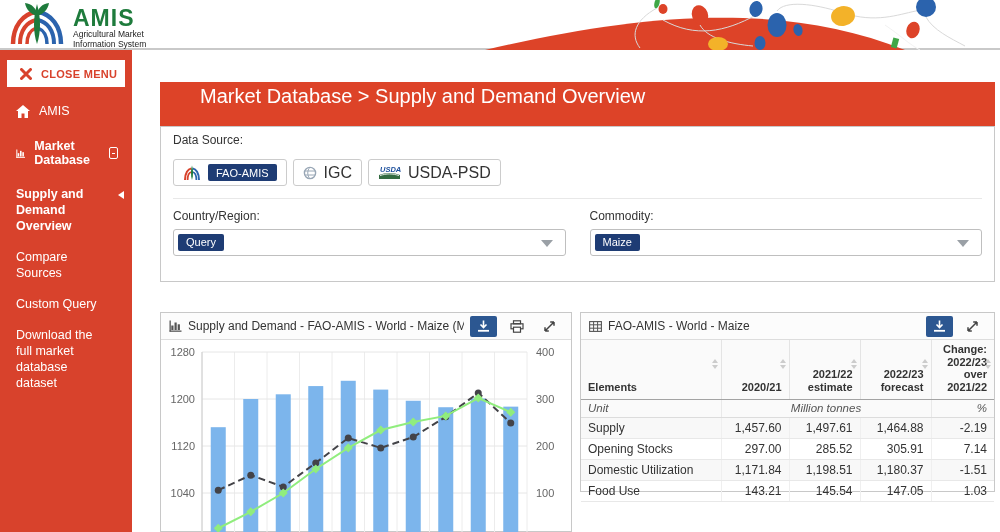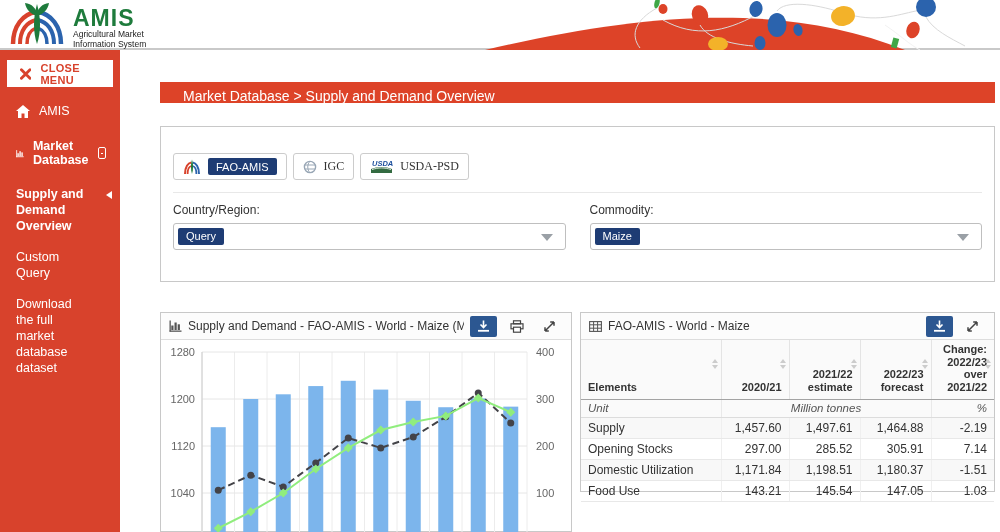--- a/index.html
+++ b/index.html
@@ -9,52 +9,52 @@
   
   .top { position:absolute; left:0; top:0; width:1000px; height:50px; background:#fff;
          border-bottom:2px solid #c9c9c9; z-index:6; }
   .logo-wrap { position:absolute; left:8px; top:2px; display:flex; align-items:flex-start; }
   .brand-text { margin-left:7px; padding-top:4px; }
   .brand-title { color:#1e7b3c; font-weight:bold; font-size:23px; line-height:24px; letter-spacing:1px; }
   .brand-sub { font-size:8.5px; color:#222; line-height:9.5px; }
   .decor { position:absolute; right:0; top:0; width:545px; height:50px; }
 
   
-  .sidebar { position:absolute; left:0; top:50px; width:120px; height:482px; background:#d8422c; color:#fff; z-index:5; }
+  .sidebar { position:absolute; left:0; top:50px; width:132px; height:482px; background:#d8422c; color:#fff; z-index:5; }
   .close-btn { margin:10px 7px 0; height:27px; background:#fff; display:flex; align-items:center;
                gap:9px; padding-left:13px; cursor:pointer; }
   .close-label { color:#d8422c; font-weight:bold; font-size:11px; letter-spacing:.3px; }
   .side-item { display:flex; align-items:center; gap:9px; padding:0 14px 0 16px; font-size:12.5px; cursor:pointer; }
   .mt17 { margin-top:17px; } .mt21 { margin-top:21px; } .mt19 { margin-top:19px; } .mt15 { margin-top:15px; }
   .bold { font-weight:bold; }
   .submenu-item { padding:0 34px 0 16px; font-size:12.5px; line-height:16px; cursor:pointer; }
   .active-item { font-weight:bold; position:relative; }
   .left-arrow { position:absolute; right:8px; top:5px; width:0; height:0;
                 border-top:4px solid transparent; border-bottom:4px solid transparent; border-right:6px solid #fff; }
   .minus-box { margin-left:auto; width:12px; height:12px; border:1px solid #fff; border-radius:2px; position:relative; cursor:pointer; }
   .minus-box::after { content:""; position:absolute; left:2px; right:2px; top:4.5px; height:1.5px; background:#fff; }
 
   
-  .breadcrumb { position:absolute; left:160px; top:82px; width:835px; height:21px; background:#dd4328;
-                color:#fff; font-size:14px; line-height:28px; padding-left:23px; }
+  .breadcrumb { position:absolute; left:160px; top:82px; width:835px; height:44px; background:#dd4328;
+                color:#fff; font-size:20px; line-height:28px; padding-left:40px; }
 
   
   .panel { position:absolute; background:#fff; border:1px solid #c8c8c8; }
   .filter-panel { left:160px; top:126px; width:835px; height:156px; }
   .filter-head { height:25px; background:#1e3c74; display:flex; align-items:center; padding:0 10px; gap:8px; }
   .filter-title { color:#fff; font-size:12px; font-weight:bold; }
   .collapse { margin-left:auto; width:12px; height:12px; position:relative; cursor:pointer; }
   .collapse::after { content:""; position:absolute; left:0; right:0; top:5px; height:2.5px; background:#fff; }
   .filter-body { padding:6px 12px 0; }
   .ds-label, .sel-label { font-size:12px; color:#333; }
-  .src-row { display:flex; gap:6px; margin-top:20px; }
+  .src-row { display:flex; gap:6px; margin-top:12px; }
   .src-btn { height:27px; border:1px solid #ccc; border-radius:3px; background:#fff; display:flex;
              align-items:center; gap:7px; padding:0 9px; cursor:pointer; }
   .pill { background:#1e3c74; color:#fff; font-size:11px; padding:2.5px 8px; border-radius:2px; white-space:nowrap; }
-  .src-label { font-size:12px; color:#333;font-family:Liberation Serif, serif; }
+  .src-label { font-size:16px; color:#333; }
   .sel-row { display:flex; gap:24px; margin-top:12px; border-top:1px solid #e8e8e8; padding-top:10px; }
   .sel-col { flex:1; }
   .sel-label { margin-bottom:6px; }
   .sel-box { height:27px; border:1px solid #bfbfbf; border-radius:3px; position:relative; background:#fff; cursor:pointer; }
   .sel-box .pill { position:absolute; left:4px; top:3.5px; }
   .dd-arrow { position:absolute; right:12px; top:10px; width:0; height:0;
               border-left:6px solid transparent; border-right:6px solid transparent; border-top:7px solid #9aa0a6; }
 
   
   .widget-chart { left:160px; top:312px; width:412px; height:220px; }
@@ -162,31 +162,35 @@
     </svg>
     <span>Market Database</span>
     <span class="minus-box"></span>
   </div>
 
   <div class="submenu-item active-item mt19">
     <span>Supply and Demand Overview</span>
     <span class="left-arrow"></span>
   </div>
   <div class="submenu-item mt15">
+    <span>Compare Sources</span>
+  </div>
+  <div class="submenu-item mt15">
     <span>Custom Query</span>
   </div>
   <div class="submenu-item mt15">
     <span>Download the full market database dataset</span>
   </div>
 </div>
 
 <div class="breadcrumb">Market Database &gt; Supply and Demand Overview</div>
 
 <div class="panel filter-panel">
   <div class="filter-body">
+    <div class="ds-label">Data Source:</div>
     <div class="src-row">
       <div class="src-btn">
         <svg width="18" height="16" viewBox="0 0 18 16">
           <path d="M2,15 C2,8 5,4 8.3,3.5" stroke="#d8422c" stroke-width="2" fill="none"></path>
           <path d="M4.6,15 C4.6,10.5 6.3,7.5 8.3,7" stroke="#d8422c" stroke-width="1.8" fill="none"></path>
           <path d="M16,15 C16,8 13,4 9.7,3.5" stroke="#2b63ad" stroke-width="2" fill="none"></path>
           <path d="M13.4,15 C13.4,10.5 11.7,7.5 9.7,7" stroke="#2b63ad" stroke-width="1.8" fill="none"></path>
           <path d="M9,15 C7.6,11 7.6,4.5 9,0.5 C10.4,4.5 10.4,11 9,15" fill="#1e7b3c"></path>
         </svg>
         <span class="pill">FAO-AMIS</span>

